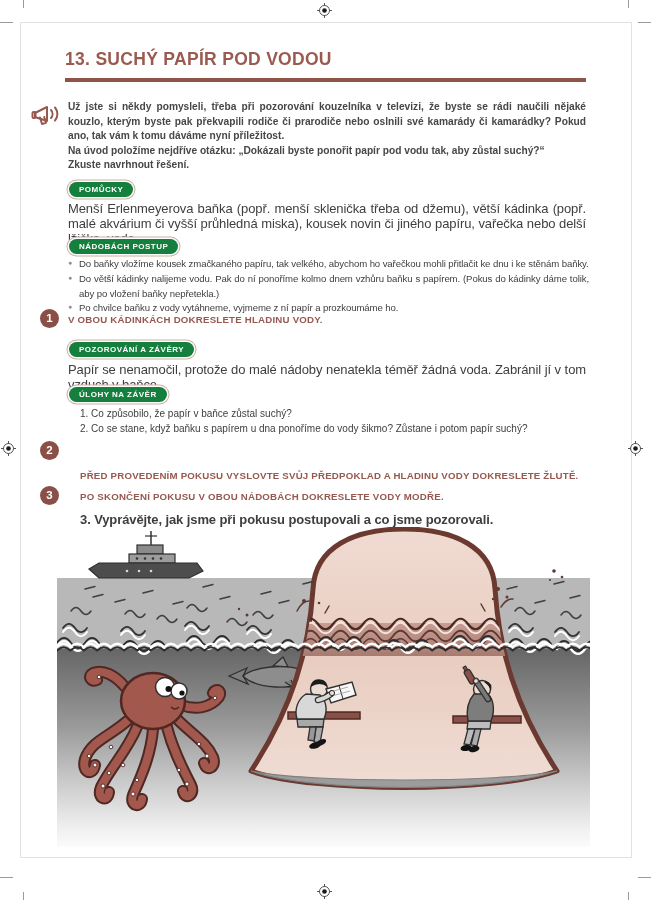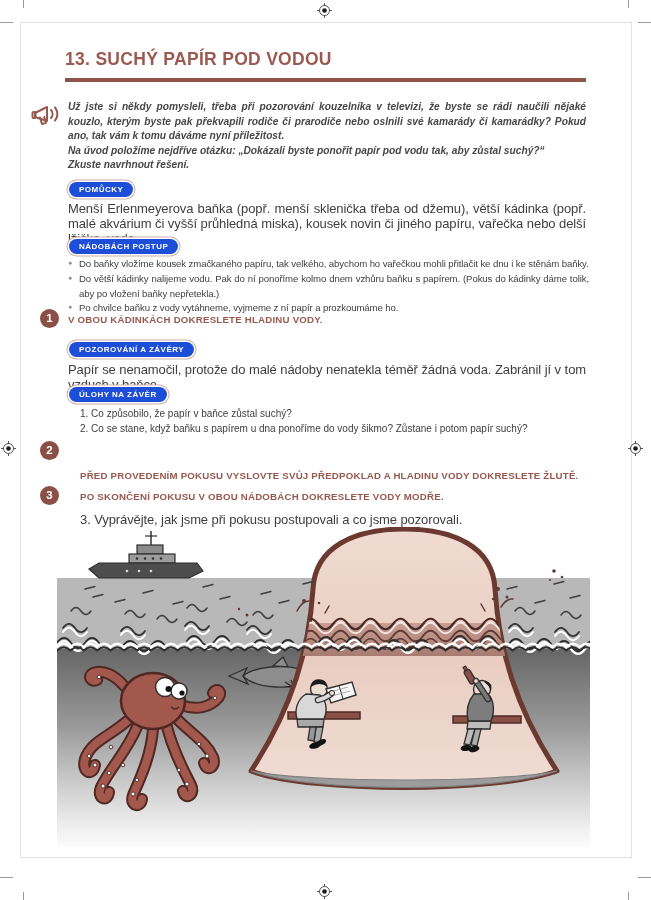--- a/index.html
+++ b/index.html
@@ -11,38 +11,38 @@
   .crop{background:#9a9a9a;}
   .regmark{width:15px;height:15px;}
   .footer{font-family:"Liberation Serif",serif;font-size:7px;color:#4a4a4a;white-space:pre;margin-top:37px;}
   
   .title{left:65px;top:49px;width:522px;font-size:17.5px;font-weight:bold;
          letter-spacing:.3px;color:#9a5a50;}
   .rule{left:65px;top:78px;width:521px;height:4px;background:#8e544a;}
   
   .intro-icon{left:31px;top:103px;}
   .intro{left:68px;top:100px;width:518px;font-size:10.2px;line-height:14.6px;
-         font-weight:bold;font-style:italic;color:#474747;text-align:justify;}
+         font-weight:bold;color:#474747;text-align:justify;}
   .intro p{margin:0;}
   
-  .badge{background:#1d4ed8;color:#fff;font-size:8px;font-weight:bold;letter-spacing:.5px;
+  .badge{background:#15803d;color:#fff;font-size:8px;font-weight:bold;letter-spacing:.5px;
          padding:3px 10px 3px;border-radius:8px;box-shadow:0 0 0 1.5px #fff,0 0 0 2.5px #cdaea6;}
   .b-pomucky{left:69px;top:182px;} .b-postup{left:69px;top:239px;}
   .b-pozorovani{left:69px;top:342px;} .b-ulohy{left:69px;top:387px;}
   
   .body-text{font-size:13px;line-height:15px;letter-spacing:-.1px;text-align:justify;color:#3e3e3e;}
   .t-pomucky{left:68px;top:201px;width:518px;}
   .bullets{left:68px;top:257px;width:521px;font-size:9.6px;line-height:14.8px;}
   .bullets .li{position:relative;padding-left:11px;text-align:justify;letter-spacing:-.1px;}
   .bullets .dot{position:absolute;left:0;top:-1px;font-size:7px;color:#8f8f8f;}
   .t-pozorovani{left:68px;top:362px;width:518px;}
   .ulohy{left:80px;top:406px;width:507px;font-size:10px;line-height:15px;}
   .ulohy div{margin:0;}
   .pokus{left:80px;top:468px;width:400px;}
-  .narrate{left:80px;top:512px;width:507px;}
+  .narrate{left:80px;top:512px;width:507px;font-weight:bold;}
   
   .circle{width:19px;height:19px;border-radius:50%;background:#8a4f46;color:#fff;
           font-size:11.5px;font-weight:bold;text-align:center;line-height:19px;}
   .c1{left:40px;top:309px;} .c2{left:40px;top:441px;} .c3{left:40px;top:486px;}
   .tasktext{font-size:9.7px;font-weight:bold;color:#96594f;letter-spacing:.2px;}
   .tt1{left:68px;top:314px;width:510px;} .tt2{left:80px;top:470px;width:505px;}
   .tt3{left:80px;top:491px;width:505px;}
   
   .illu{left:57px;top:527px;}
 </style>

